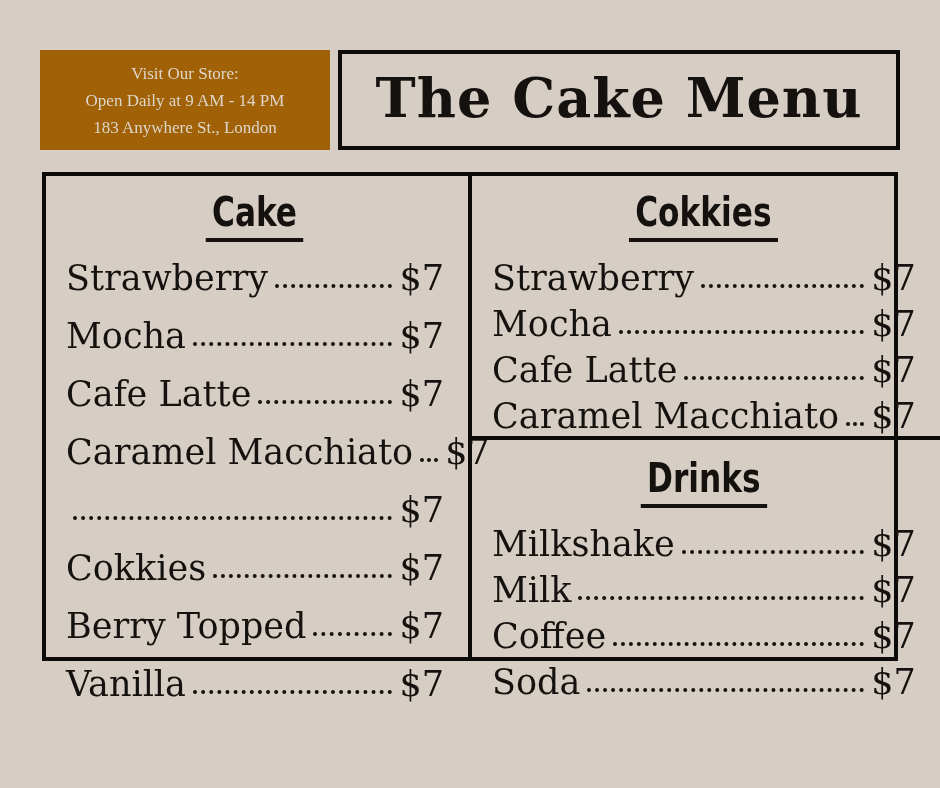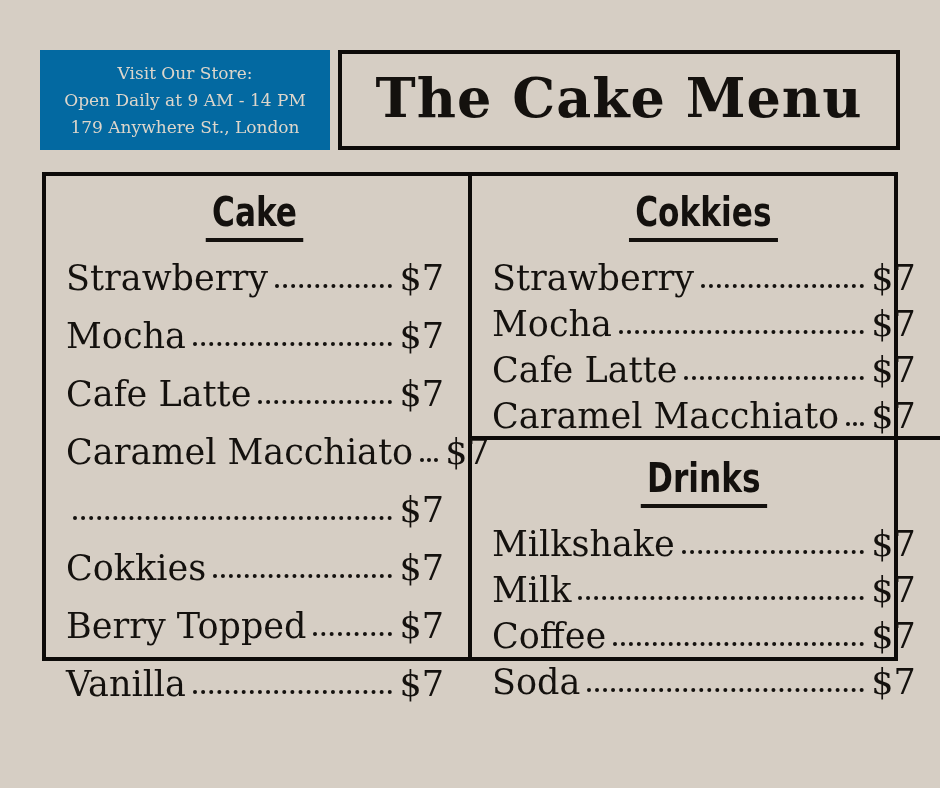--- a/index.html
+++ b/index.html
@@ -14,28 +14,29 @@
 
   
   .header {
     display: flex;
     gap: 8px;
     margin: 50px 40px 0 40px;
     height: 100px;
   }
   .store-box {
     width: 290px;
-    background: #0369a1;
+    background: #a16207;
     color: #ddd6cb;
     display: flex;
     flex-direction: column;
     justify-content: center;
     text-align: center;
     font-size: 17px;
     line-height: 27px;
+    font-family: Liberation Serif, serif;
   }
   .title-box {
     flex: 1;
     border: 4px solid #0d0b09;
     box-sizing: border-box;
     display: flex;
     align-items: center;
     justify-content: center;
   }
   .title-text {
@@ -111,21 +112,21 @@
 </style>
 </head>
 <body>
 
 <div class="canvas">
 
   <div class="header">
     <div class="store-box">
       <div>Visit Our Store:</div>
       <div>Open Daily at 9 AM - 14 PM</div>
-      <div>179 Anywhere St., London</div>
+      <div>183 Anywhere St., London</div>
     </div>
     <div class="title-box">
       <div class="title-text">The Cake Menu</div>
     </div>
   </div>
 
   <div class="menu-grid">
 
     <div class="cell cell-cake">
       <div class="sec-head">

